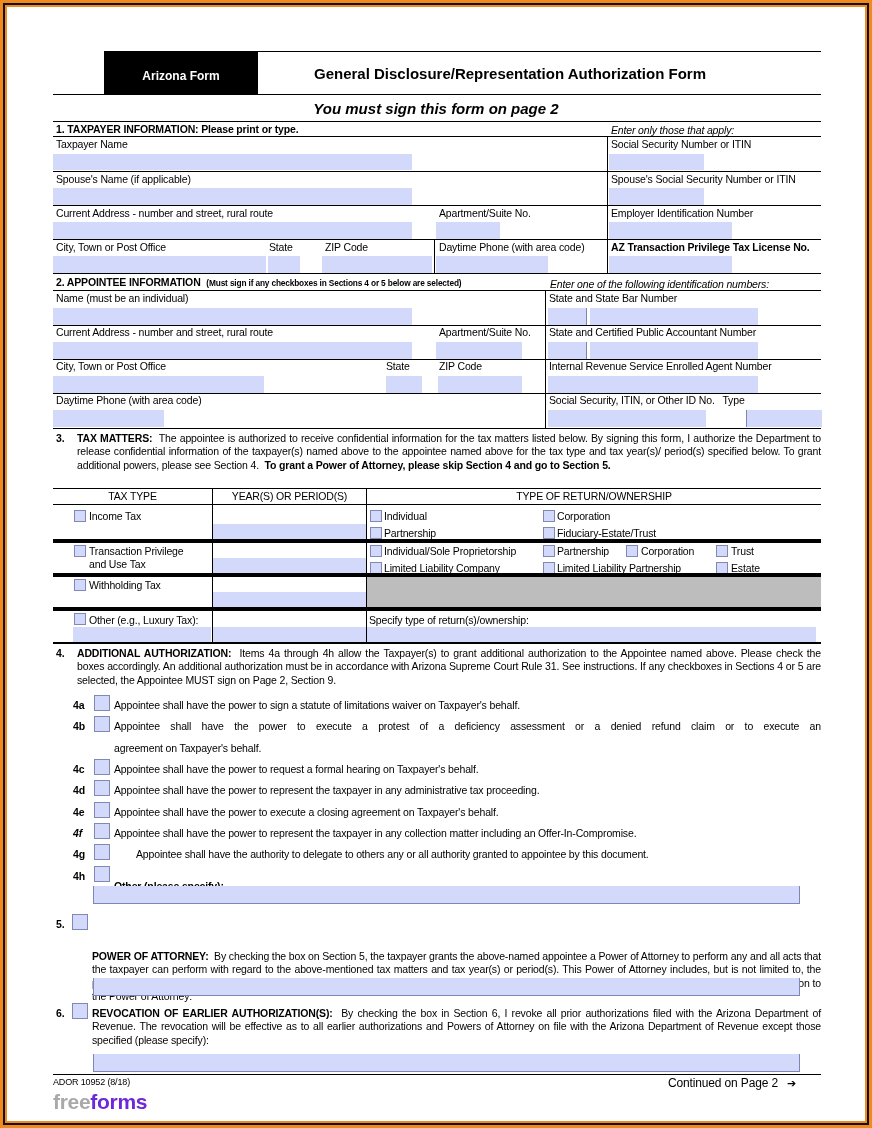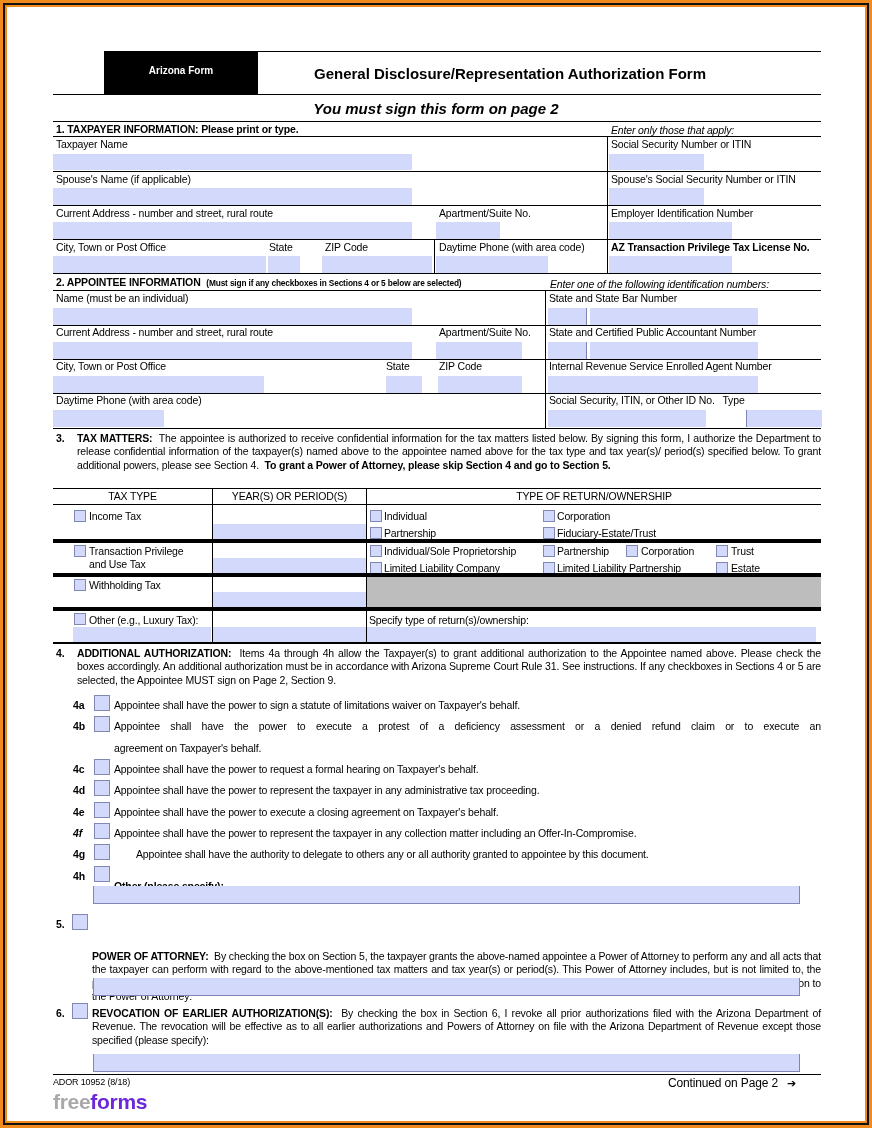--- a/index.html
+++ b/index.html
@@ -23,21 +23,21 @@
   .para.last{text-align-last:left;}
 </style>
 </head>
 <body>
 
 <div class="frame"></div>
 <div class="frame-in1"></div>
 <div class="frame-in2"></div>
 
 <div class="abs" style="left:104px;top:51px;width:154px;height:43px;background:#000;color:#fff;text-align:center;">
-  <div style="font-size:10px;font-weight:bold;margin-top:14px;line-height:11px;">Arizona Form</div>
+  <div style="font-size:12px;font-weight:bold;margin-top:20px;line-height:11px;">Arizona Form</div>
 </div>
 <div class="hl" style="left:258px;top:51px;width:563px;"></div>
 <div class="t b" style="left:314px;top:65px;font-size:15px;line-height:17px;letter-spacing:0;">General Disclosure/Representation Authorization Form</div>
 <div class="hl" style="left:53px;top:94px;width:768px;"></div>
 <div class="t b i" style="left:0;width:872px;text-align:center;top:100px;font-size:15px;line-height:17px;letter-spacing:0;">You must sign this form on page 2</div>
 <div class="hl" style="left:53px;top:121px;width:768px;"></div>
 
 <div class="t b" style="left:56px;top:123px;">1.   TAXPAYER INFORMATION:  Please print or type.</div>
 <div class="t i" style="left:611px;top:124px;">Enter only those that apply:</div>
 <div class="hl" style="left:53px;top:136px;width:768px;"></div>

